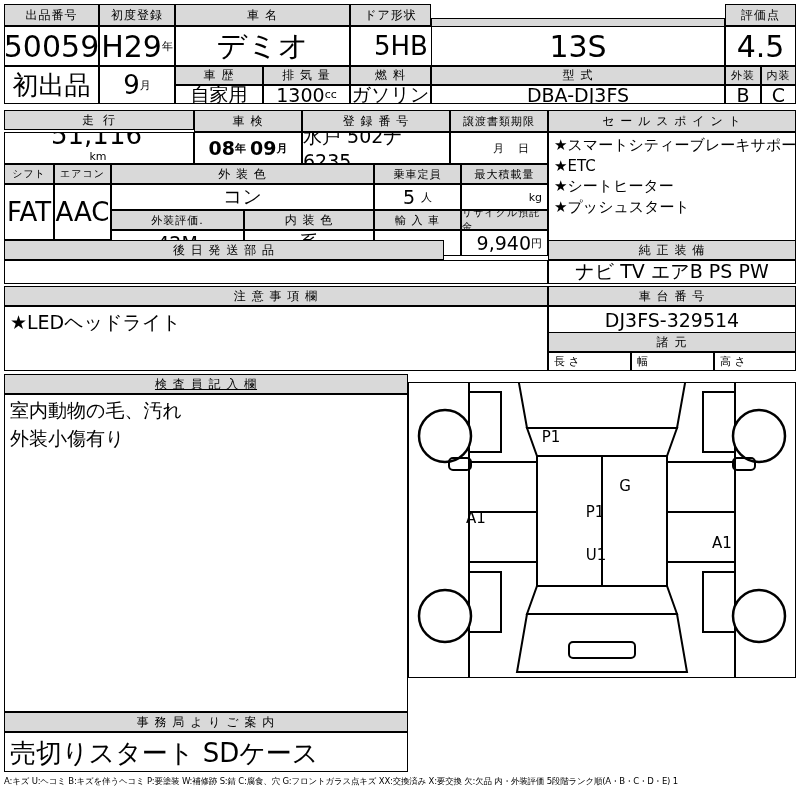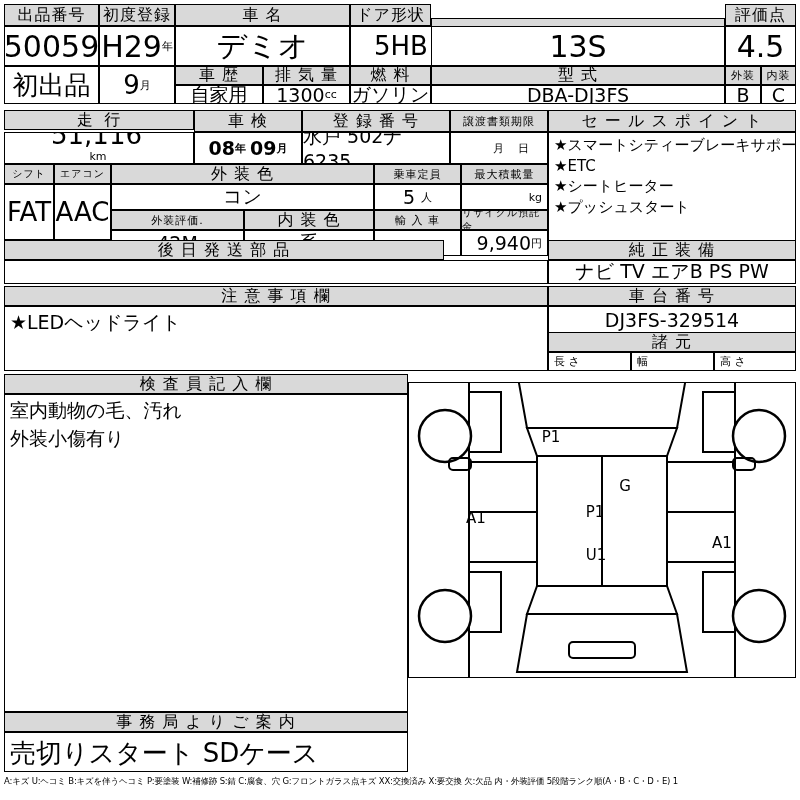--- a/index.html
+++ b/index.html
@@ -19,21 +19,21 @@
     position: absolute;
     border: 1.5px solid #000;
     background: #fff;
     display: flex;
     align-items: center;
     justify-content: center;
     overflow: hidden;
   }
   .hdr {
     background: #d9d9d9;
-    font-size: 16px;
+    font-size: 12px;
     letter-spacing: 1px;
   }
   .val { font-size: 19px; }
   .val-lg { font-size: 26px; }
   .val-xl { font-size: 30px; }
   .left { justify-content: flex-start; padding-left: 5px; }
   .right { justify-content: flex-end; padding-right: 5px; }
   .nowrap { white-space: nowrap; }
   .sub { font-size: 11px; }
   .sp-line {
@@ -215,21 +215,21 @@
 
   <div class="bx hdr" style="left:548px;top:286px;width:248px;height:20px;">車 台 番 号</div>
   <div class="bx" style="left:548px;top:306px;width:248px;height:28px;">
     <span class="val">DJ3FS-329514</span>
   </div>
   <div class="bx hdr" style="left:548px;top:332px;width:248px;height:20px;">諸 元</div>
   <div class="bx left" style="left:548px;top:352px;width:83px;height:19px;font-size:11px;">長 さ</div>
   <div class="bx left" style="left:631px;top:352px;width:83px;height:19px;font-size:11px;">幅</div>
   <div class="bx left" style="left:714px;top:352px;width:82px;height:19px;font-size:11px;">高 さ</div>
 
-  <div class="bx hdr" style="left:4px;top:374px;width:404px;height:20px;">検 査 員 記 入 欄</div>
+  <div class="bx hdr" style="left:4px;top:374px;width:404px;height:20px;text-decoration:underline;">検 査 員 記 入 欄</div>
   <div class="bx listbox" style="left:4px;top:394px;width:404px;height:318px;">
     <div class="val">室内動物の毛、汚れ</div>
     <div class="val" style="margin-top:2px;">外装小傷有り</div>
   </div>
 
   <div class="bx hdr" style="left:4px;top:712px;width:404px;height:20px;">事 務 局 よ り ご 案 内</div>
   <div class="bx listbox" style="left:4px;top:732px;width:404px;height:40px;">
     <div class="val-lg">売切りスタート SDケース</div>
   </div>
 

